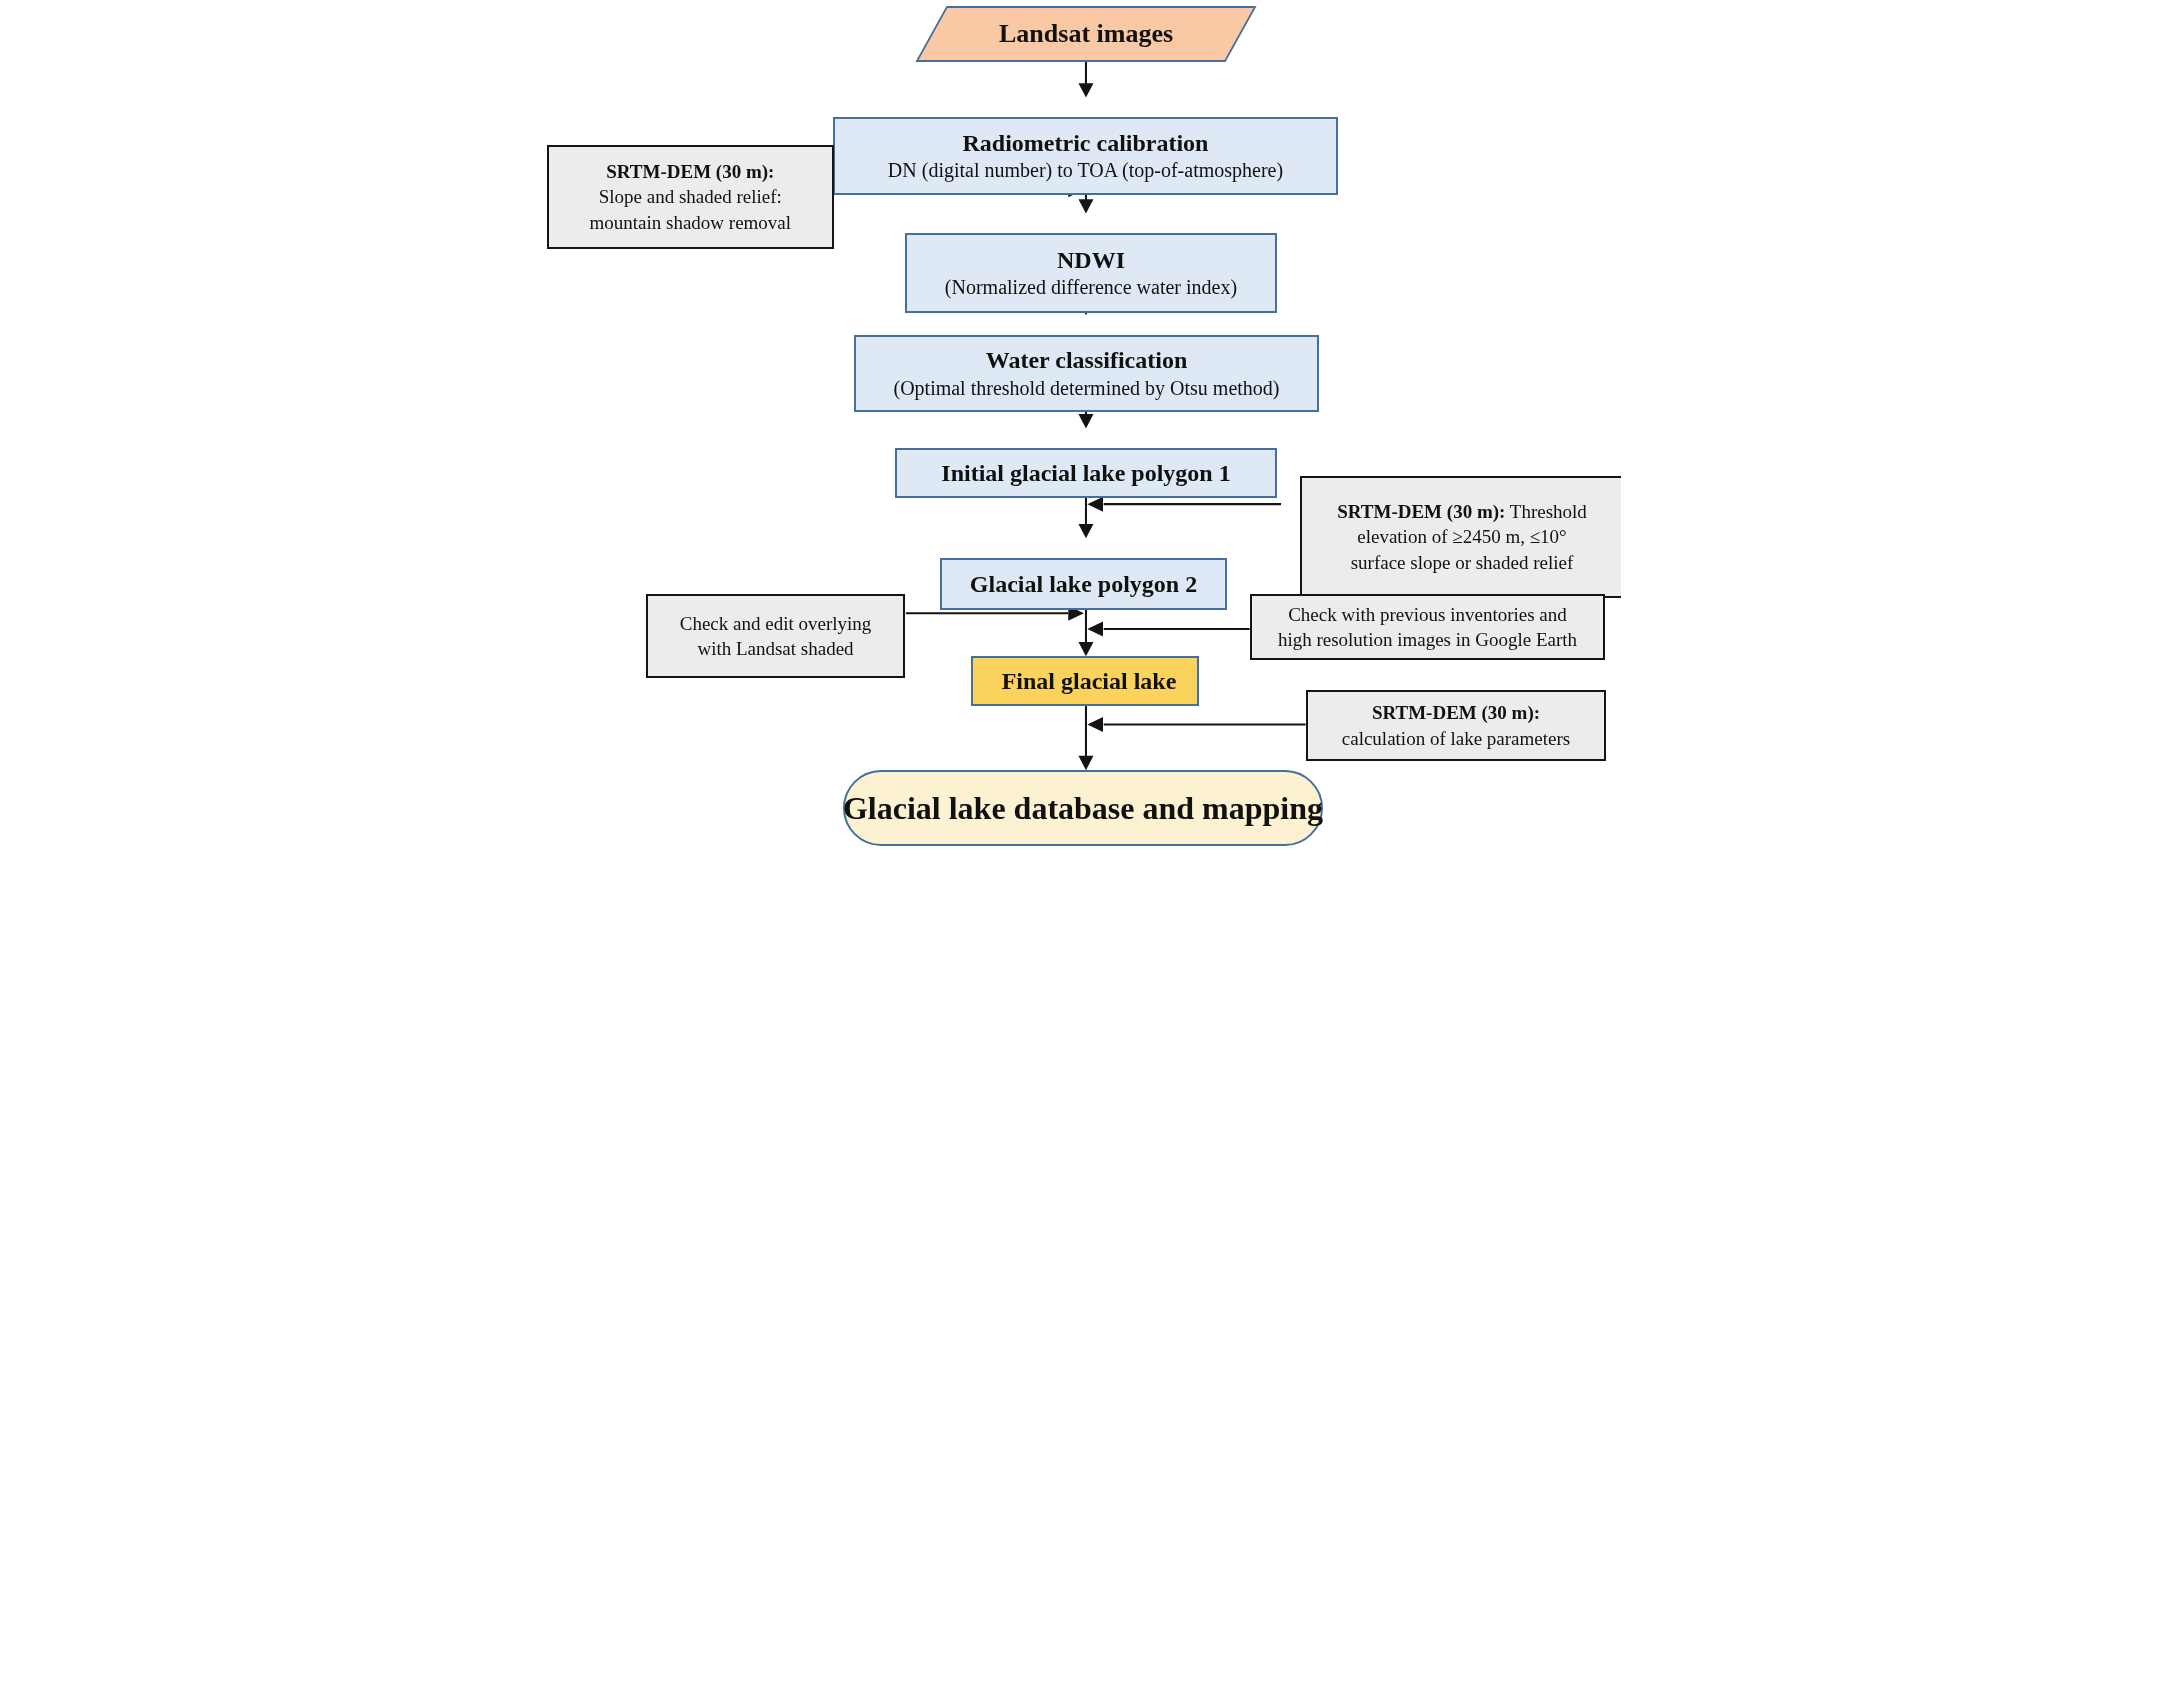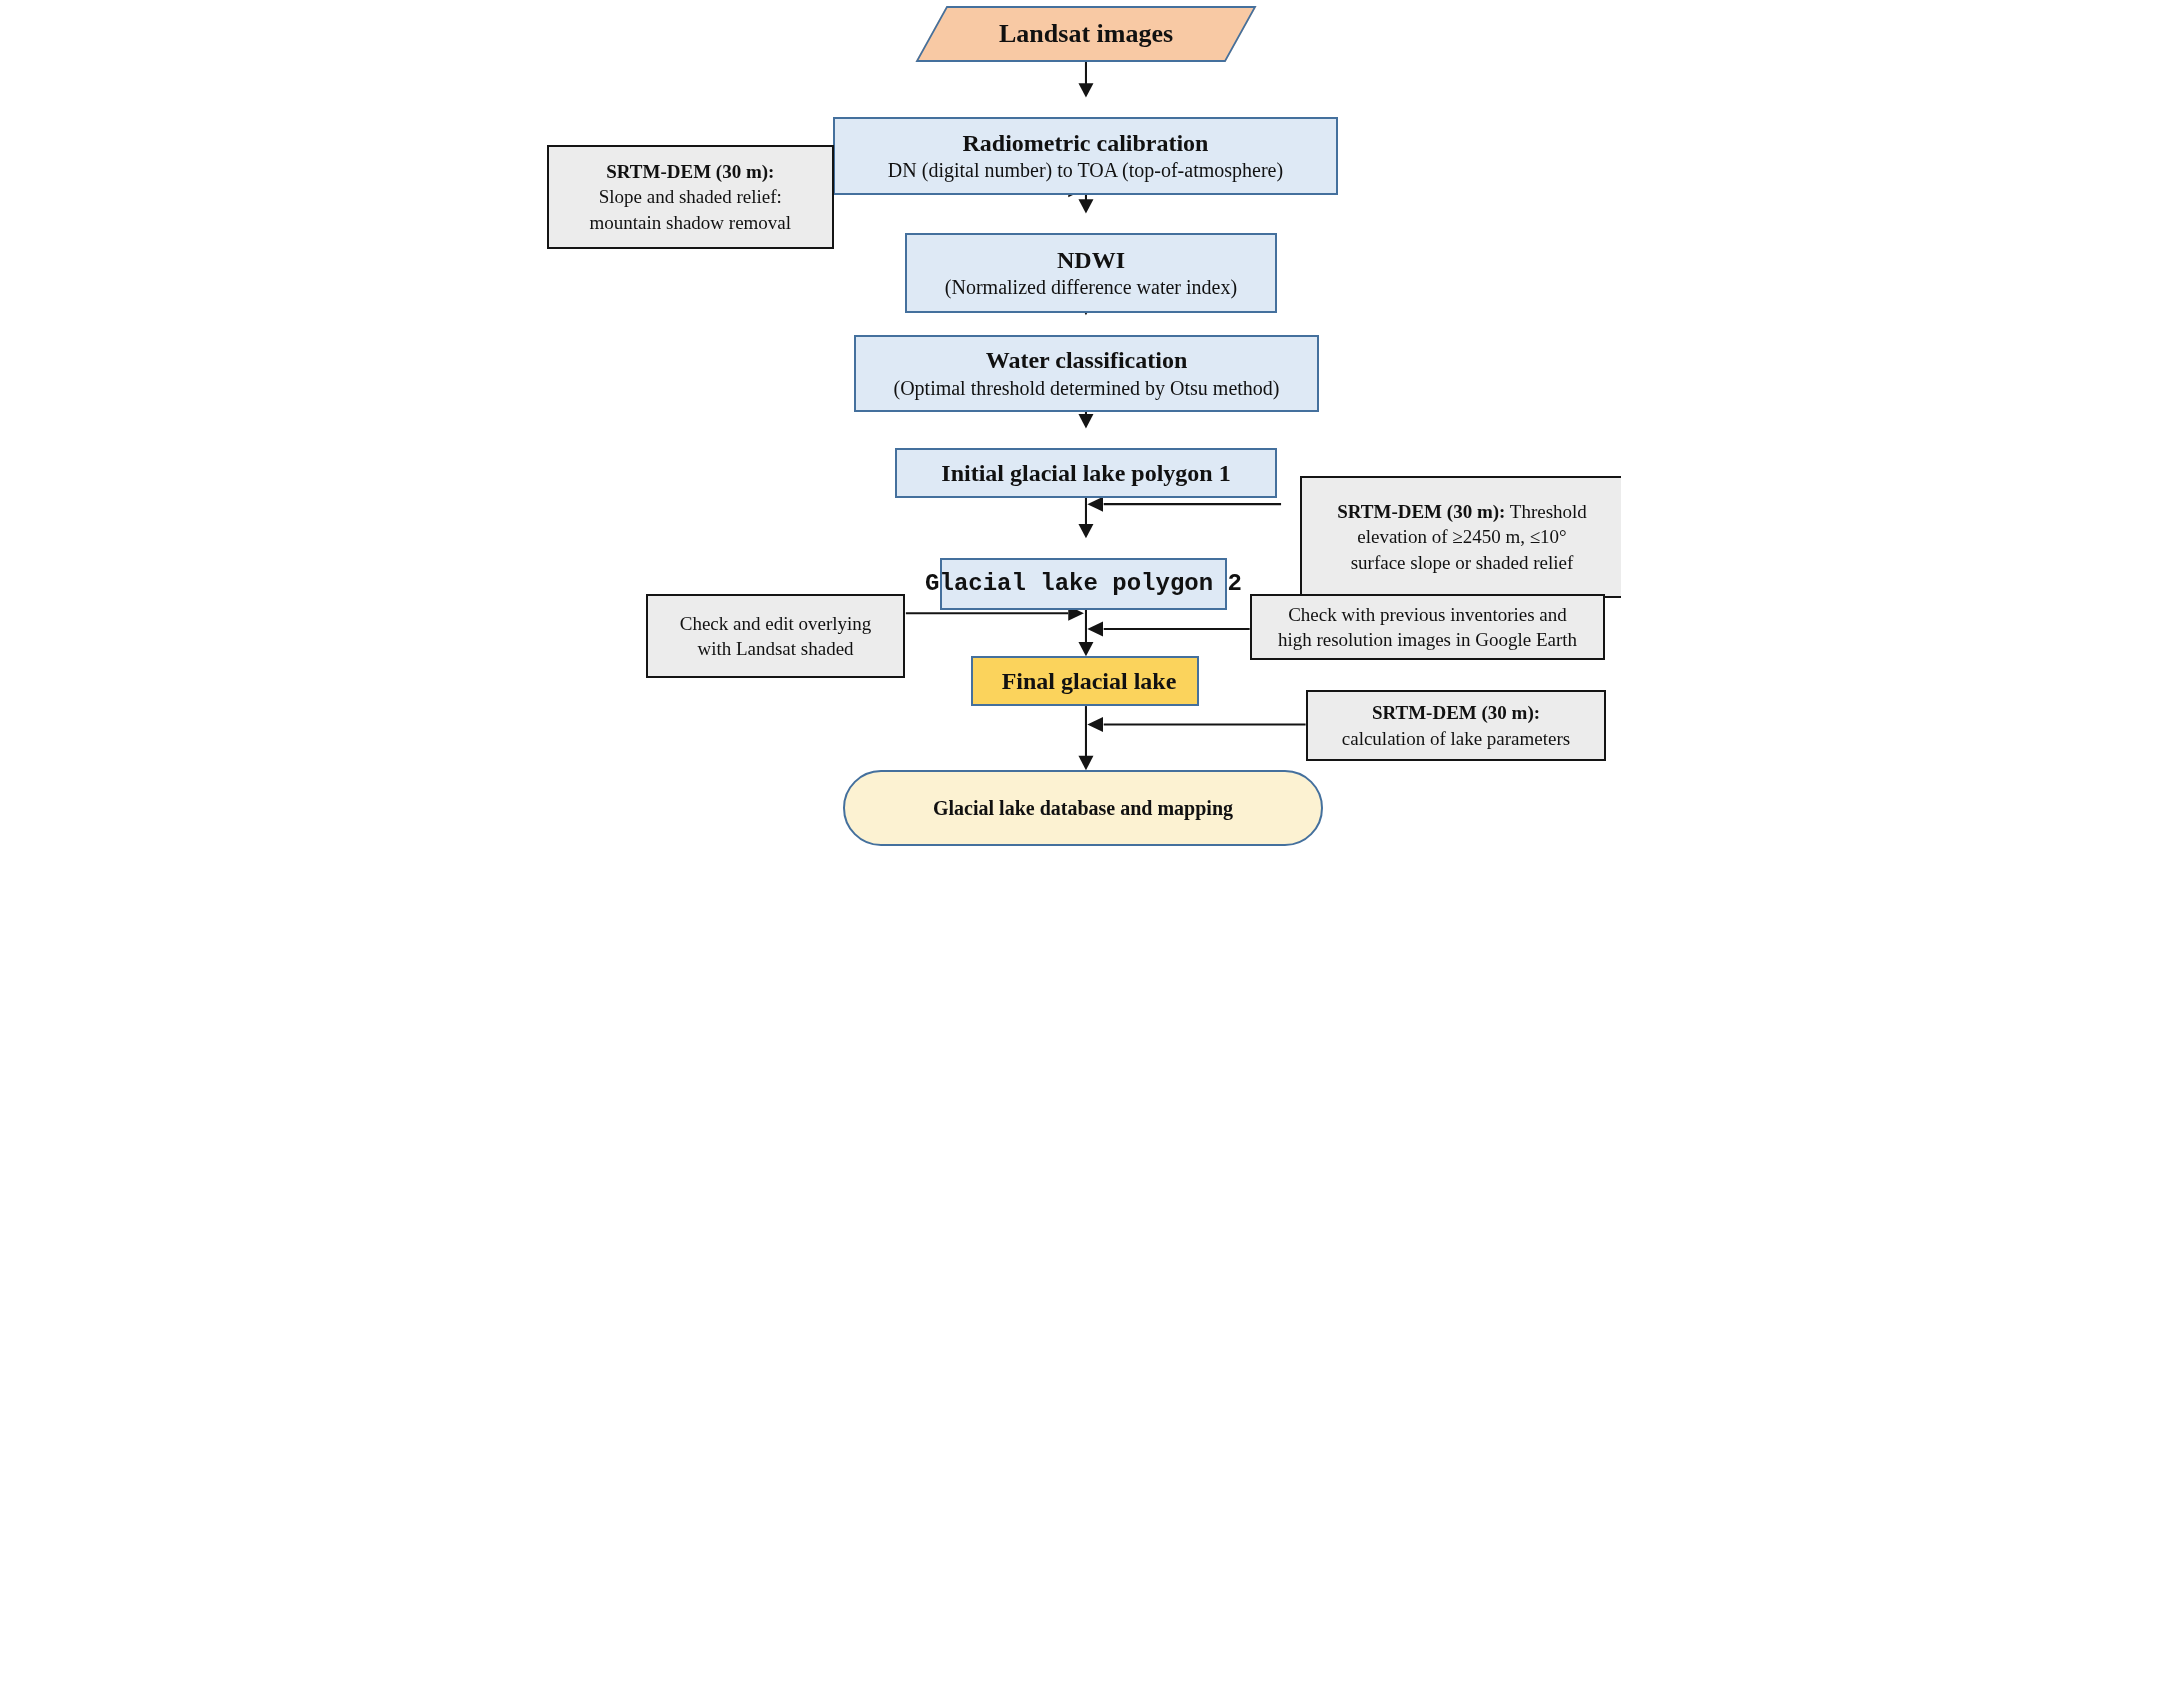--- a/index.html
+++ b/index.html
@@ -28,34 +28,34 @@
     display:flex;flex-direction:column;align-items:center;justify-content:center;
     text-align:center;
   }
   .process{background:var(--process-fill);border:2px solid var(--shape-border);margin-top:20px;}
   .note{background:var(--note-fill);border:2.7px solid var(--note-border);font-size:19px;line-height:1.34;}
   .start{background:var(--start-fill);border:2px solid var(--shape-border);transform:skewX(-29deg);}
   .start .inner{transform:skewX(29deg);font-size:26px;font-weight:bold;white-space:nowrap;}
   .final{background:var(--final-fill);border:2px solid var(--shape-border);}
   .terminal{background:var(--terminal-fill);border:2px solid var(--shape-border);border-radius:38px;}
   .node-title{font-weight:bold;font-size:24px;line-height:1.2;white-space:nowrap;}
-  .node-title.big{font-size:20px;}
+  .node-title.big{font-size:32px;}
   .node-sub{font-size:20px;line-height:1.3;white-space:nowrap;}
   .note .bold{font-weight:bold;}
   .line{white-space:nowrap;}
 
   
   #n-landsat{left:391px;top:5.5px;width:310px;height:56px;}
   #n-radiometric{left:293px;top:97px;width:505px;height:78px;}
   #n-srtm-shadow{left:6.8px;top:145px;width:287px;height:104px;}
   #n-ndwi{left:365px;top:213px;width:372px;height:80px;}
   #n-water{left:314px;top:315px;width:465px;height:77px;}
   #n-polygon1{left:355px;top:428px;width:382px;height:50px;}
   #n-srtm-threshold{left:760px;top:476px;width:324px;height:122px;align-items:center;}
-  #n-polygon2{left:400px;top:538px;width:287px;height:52px;font-family:Liberation Mono, monospace;}
+  #n-polygon2{left:400px;top:538px;width:287px;height:52px;}
   #n-check-edit{left:106px;top:594px;width:259px;height:84px;}
   #n-check-previous{left:710px;top:594px;width:355px;height:66px;}
   #n-final{left:431px;top:656px;width:228px;height:50px;padding-left:8px;}
   #n-srtm-params{left:766px;top:690px;width:300px;height:71px;}
   #n-database{left:303px;top:770px;width:480px;height:76px;}
 </style>
 </head>
 <body>
 
 <div class="stage">

